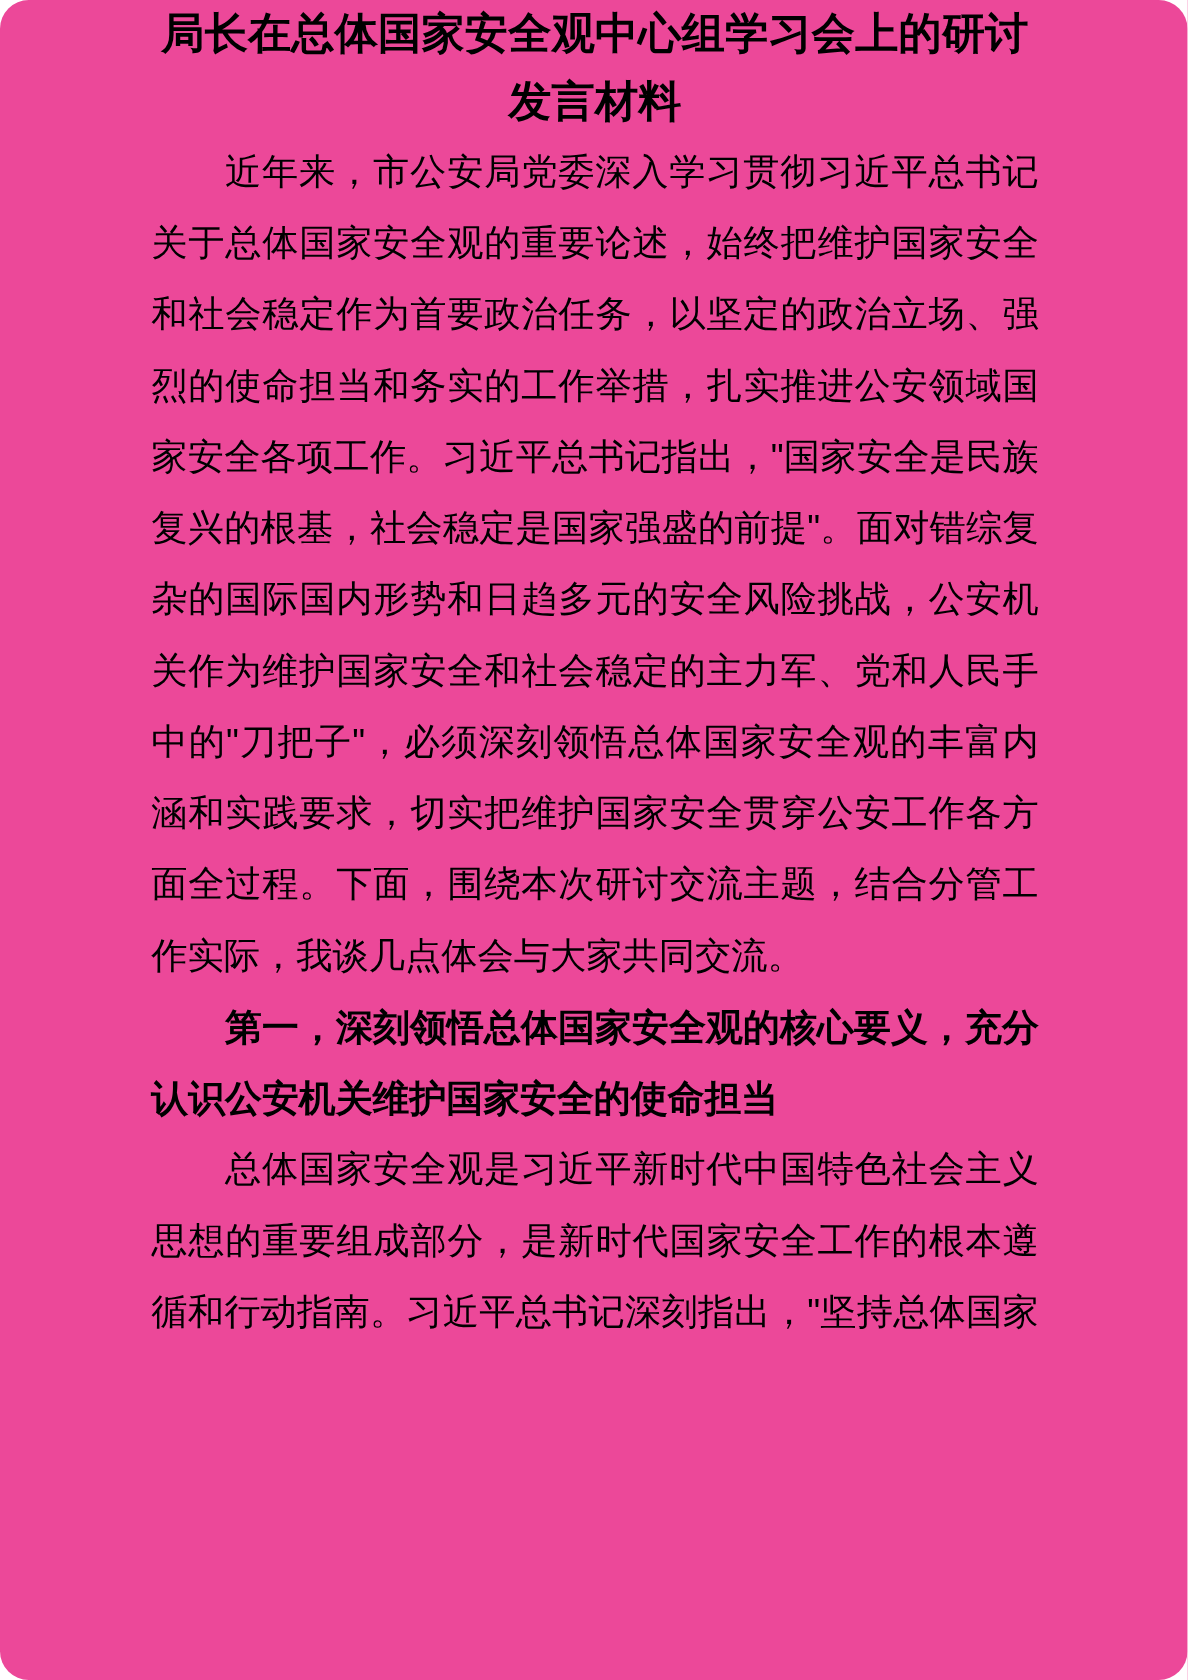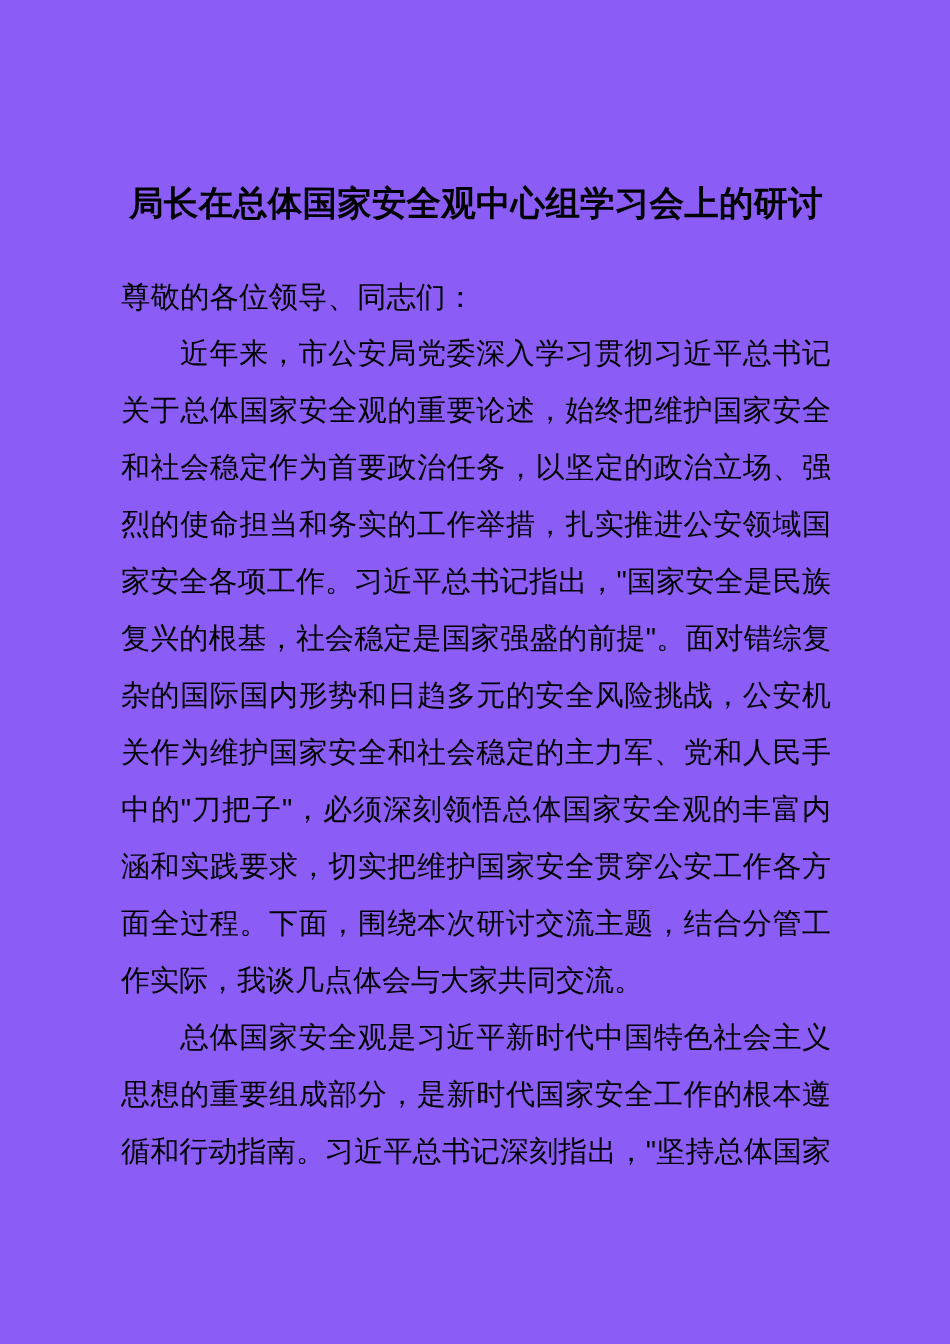--- a/index.html
+++ b/index.html
@@ -14,24 +14,24 @@
     font-family: "Liberation Sans", "DejaVu Sans", sans-serif;
     color: #000000;
     -webkit-font-smoothing: antialiased;
   }
 
   .page {
     position: relative;
     width: 950px;
     height: 1344px;
     box-sizing: border-box;
-    background: #8b5cf6;
-    padding-top: 176px;
+    background: #ec4899;
     padding-left: 121px;
     padding-right: 119px;
+    border-radius: 23px;
   }
 
   .doc-title {
     margin: 0 0 0 0;
     text-align: center;
     font-size: 34.5px;
     line-height: 55px;
     font-weight: 600;
     letter-spacing: 0.2px;
     color: #000000;
@@ -77,22 +77,23 @@
     overflow: hidden;
   }
 </style>
 </head>
 <body>
 
 <div class="page">
 
   <h1 class="doc-title">
     <span>局长在总体国家安全观中心组学习会上的研讨</span><br>
+    <span>发言材料</span>
   </h1>
 
-  <p class="salutation">尊敬的各位领导、同志们：</p>
 
   <p class="para">近年来，市公安局党委深入学习贯彻习近平总书记关于总体国家安全观的重要论述，始终把维护国家安全和社会稳定作为首要政治任务，以坚定的政治立场、强烈的使命担当和务实的工作举措，扎实推进公安领域国家安全各项工作。习近平总书记指出，"国家安全是民族复兴的根基，社会稳定是国家强盛的前提"。面对错综复杂的国际国内形势和日趋多元的安全风险挑战，公安机关作为维护国家安全和社会稳定的主力军、党和人民手中的"刀把子"，必须深刻领悟总体国家安全观的丰富内涵和实践要求，切实把维护国家安全贯穿公安工作各方面全过程。下面，围绕本次研讨交流主题，结合分管工作实际，我谈几点体会与大家共同交流。</p>
 
+  <p class="para-heading">第一，深刻领悟总体国家安全观的核心要义，充分认识公安机关维护国家安全的使命担当</p>
 
   <p class="para para-clipped">总体国家安全观是习近平新时代中国特色社会主义思想的重要组成部分，是新时代国家安全工作的根本遵循和行动指南。习近平总书记深刻指出，"坚持总体国家安全观，以人民安</p>
 
 </div>
 
 </body></html>

